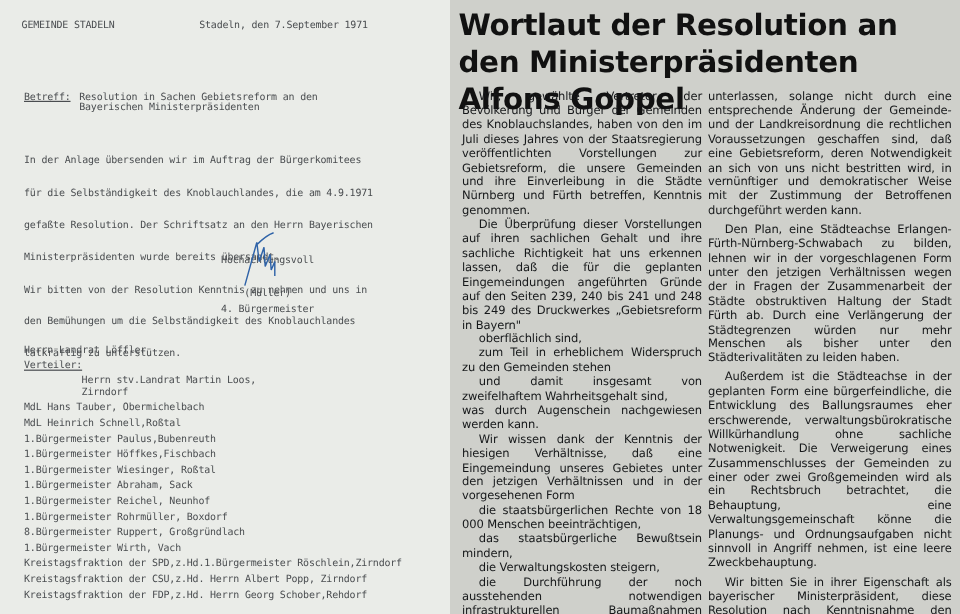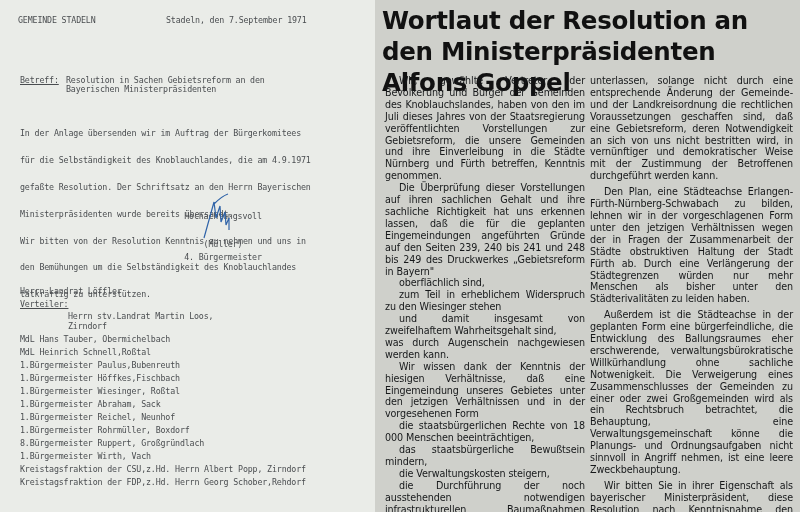--- a/index.html
+++ b/index.html
@@ -65,32 +65,33 @@
     <div class="dist-item">MdL Hans Tauber, Obermichelbach</div>
     <div class="dist-item">MdL Heinrich Schnell,Roßtal</div>
     <div class="dist-item">1.Bürgermeister Paulus,Bubenreuth</div>
     <div class="dist-item">1.Bürgermeister Höffkes,Fischbach</div>
     <div class="dist-item">1.Bürgermeister Wiesinger, Roßtal</div>
     <div class="dist-item">1.Bürgermeister Abraham, Sack</div>
     <div class="dist-item">1.Bürgermeister Reichel, Neunhof</div>
     <div class="dist-item">1.Bürgermeister Rohrmüller, Boxdorf</div>
     <div class="dist-item">8.Bürgermeister Ruppert, Großgründlach</div>
     <div class="dist-item">1.Bürgermeister Wirth, Vach</div>
+    <div class="dist-item">Kreistagsfraktion der SPD,z.Hd.1.Bürgermeister Röschlein,Zirndorf</div>
     <div class="dist-item">Kreistagsfraktion der CSU,z.Hd. Herrn Albert Popp, Zirndorf</div>
     <div class="dist-item">Kreistagsfraktion der FDP,z.Hd. Herrn Georg Schober,Rehdorf</div>
   </div>
 </div>
 
 <div class="clip">
   <div class="headline">Wortlaut der Resolution an den Ministerpräsidenten Alfons Goppel</div>
   <div class="col col1">
     <p class="ind">Wir, gewählte Vertreter der Bevölkerung und Bürger der Gemeinden des Knoblauchslandes, haben von den im Juli dieses Jahres von der Staatsregierung veröffentlichten Vorstellungen zur Gebietsreform, die unsere Gemeinden und ihre Einverleibung in die Städte Nürnberg und Fürth betreffen, Kenntnis genommen.</p>
     <p class="ind">Die Überprüfung dieser Vorstellungen auf ihren sachlichen Gehalt und ihre sachliche Richtigkeit hat uns erkennen lassen, daß die für die geplanten Eingemeindungen angeführten Gründe auf den Seiten 239, 240 bis 241 und 248 bis 249 des Druckwerkes „Gebietsreform in Bayern"</p>
     <p class="ind">oberflächlich sind,</p>
-    <p class="ind">zum Teil in erheblichem Widerspruch zu den Wiesinger stehen</p>
+    <p class="ind">zum Teil in erheblichem Widerspruch zu den Gemeinden stehen</p>
     <p class="ind">und damit insgesamt von zweifelhaftem Wahrheitsgehalt sind,</p>
     <p>was durch Augenschein nachgewiesen werden kann.</p>
     <p class="ind">Wir wissen dank der Kenntnis der hiesigen Verhältnisse, daß eine Eingemeindung unseres Gebietes unter den jetzigen Verhältnissen und in der vorgesehenen Form</p>
     <p class="ind">die staatsbürgerlichen Rechte von 18 000 Menschen beeinträchtigen,</p>
     <p class="ind">das staatsbürgerliche Bewußtsein mindern,</p>
     <p class="ind">die Verwaltungskosten steigern,</p>
     <p class="ind">die Durchführung der noch ausstehenden notwendigen infrastrukturellen Baumaßnahmen verhindern oder verzögern</p>
 
   </div>
   <div class="col col2">

